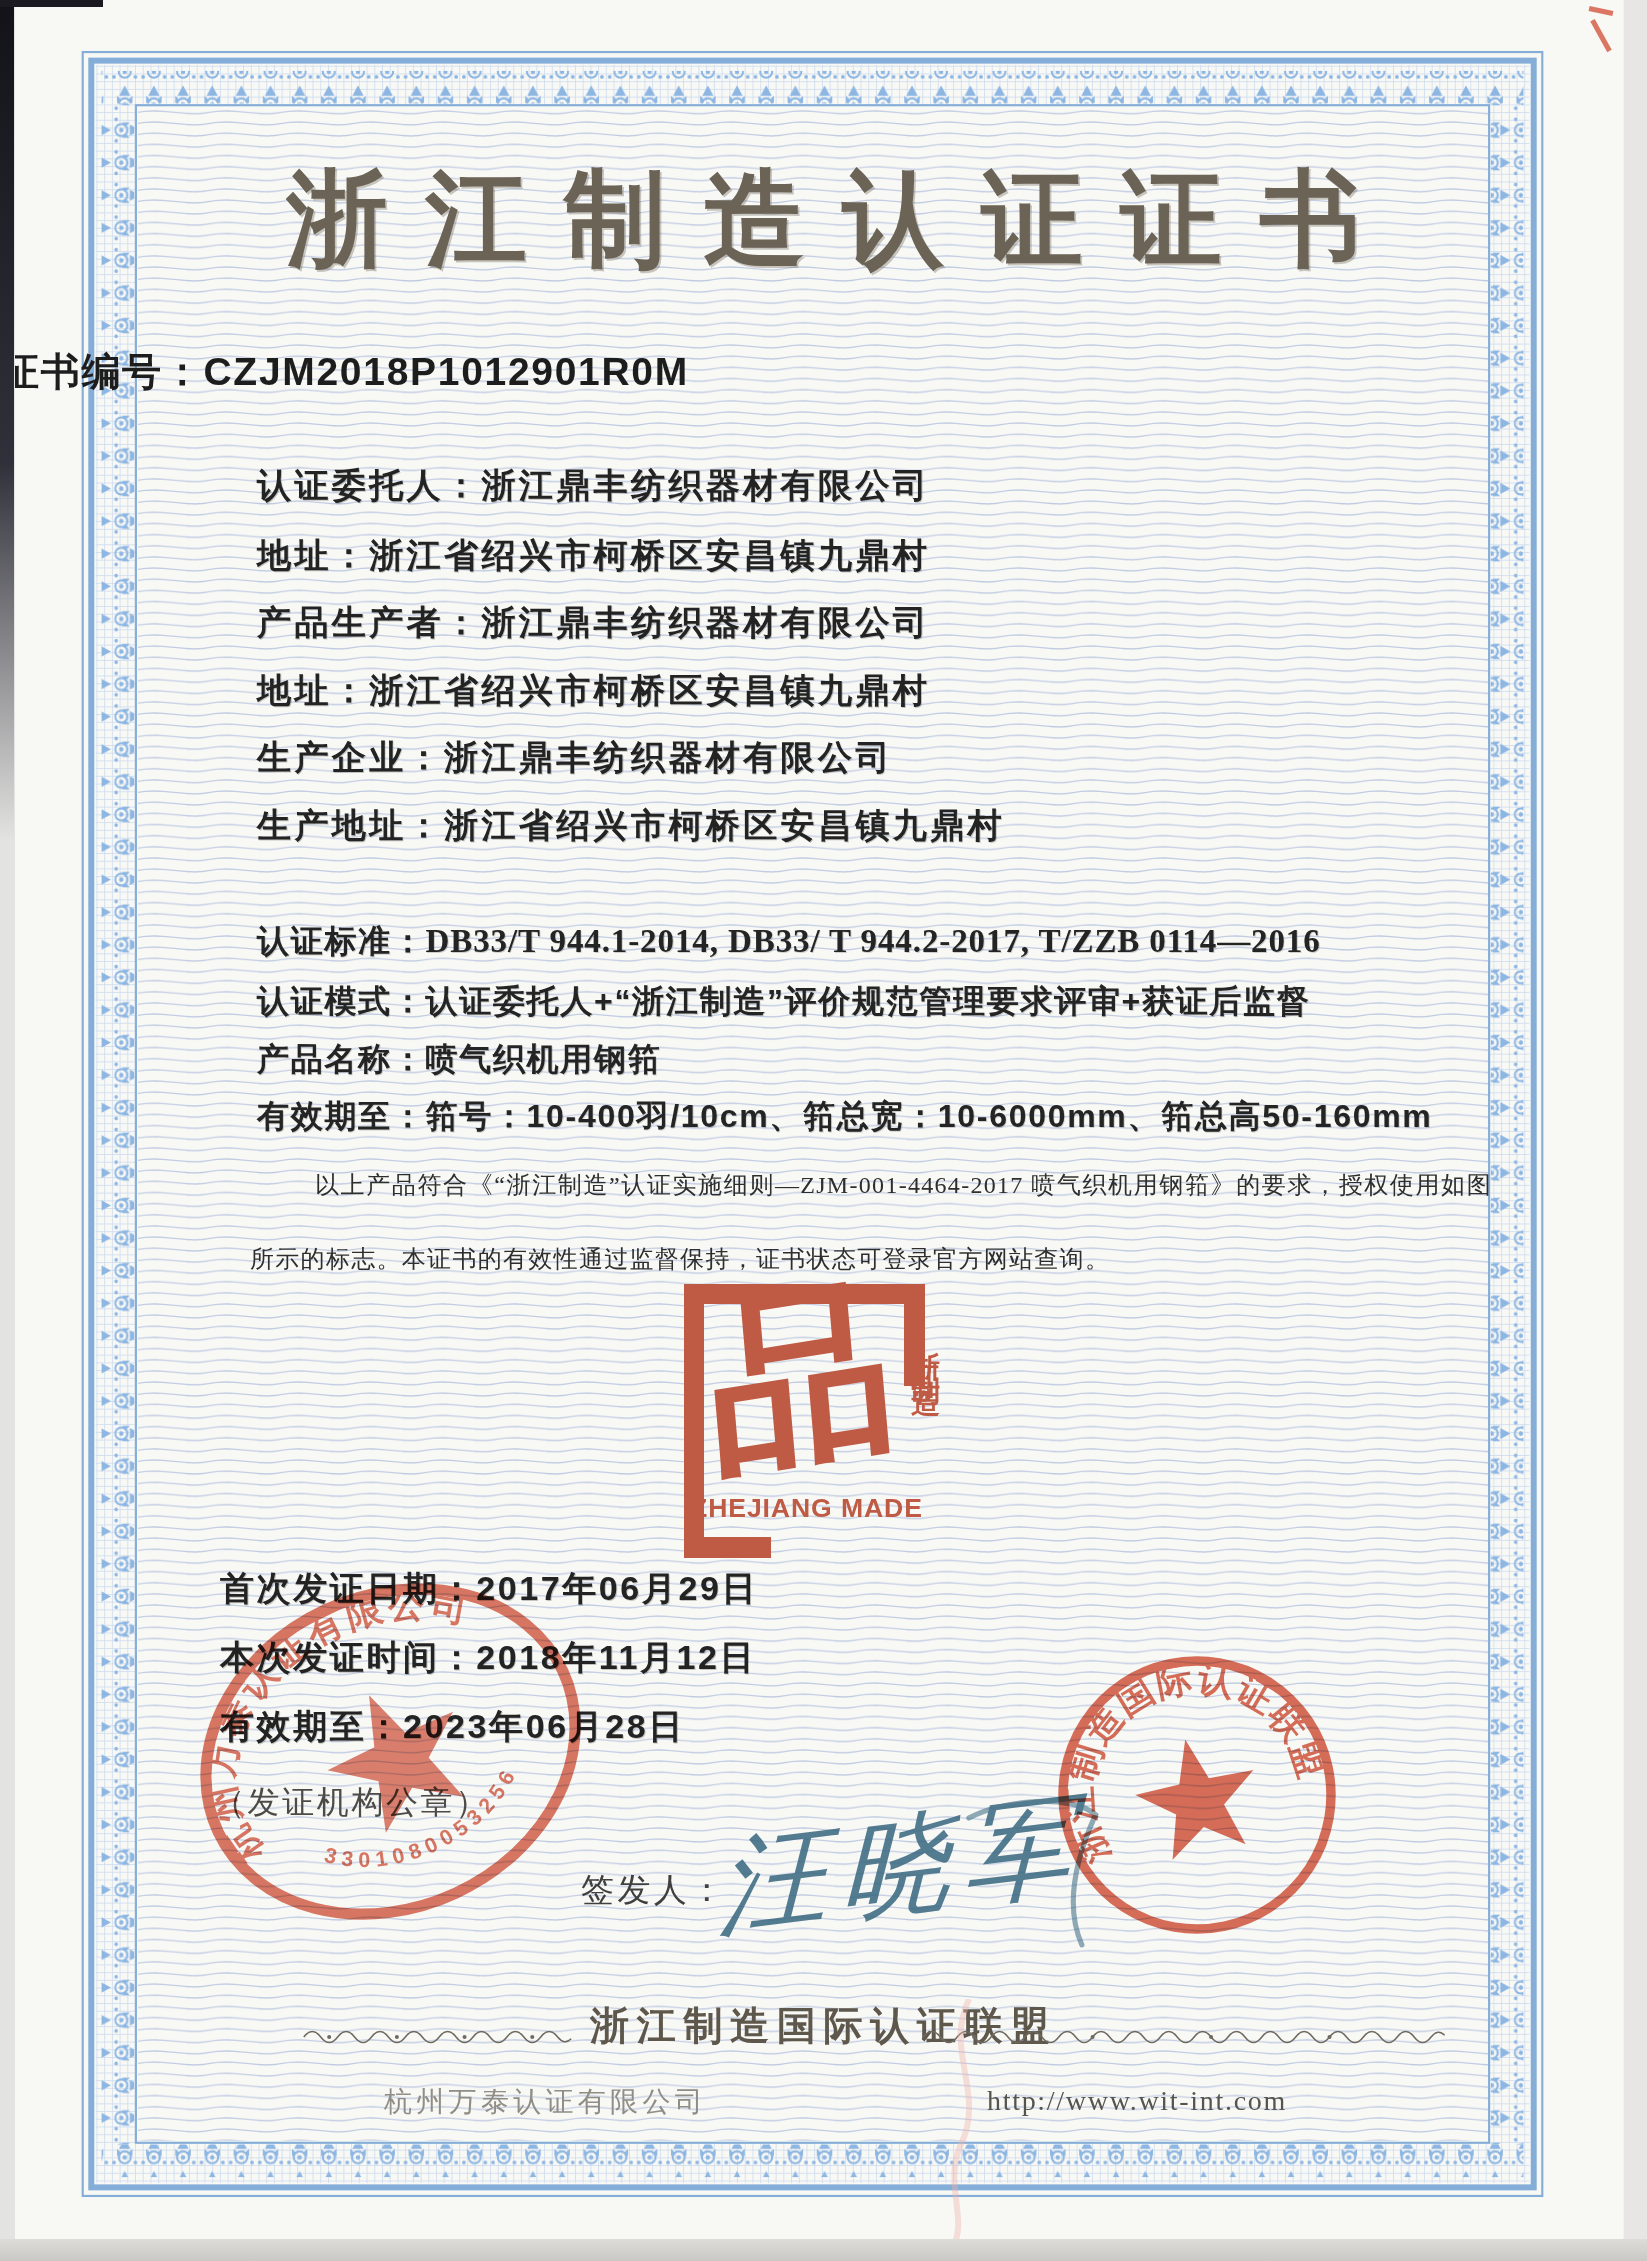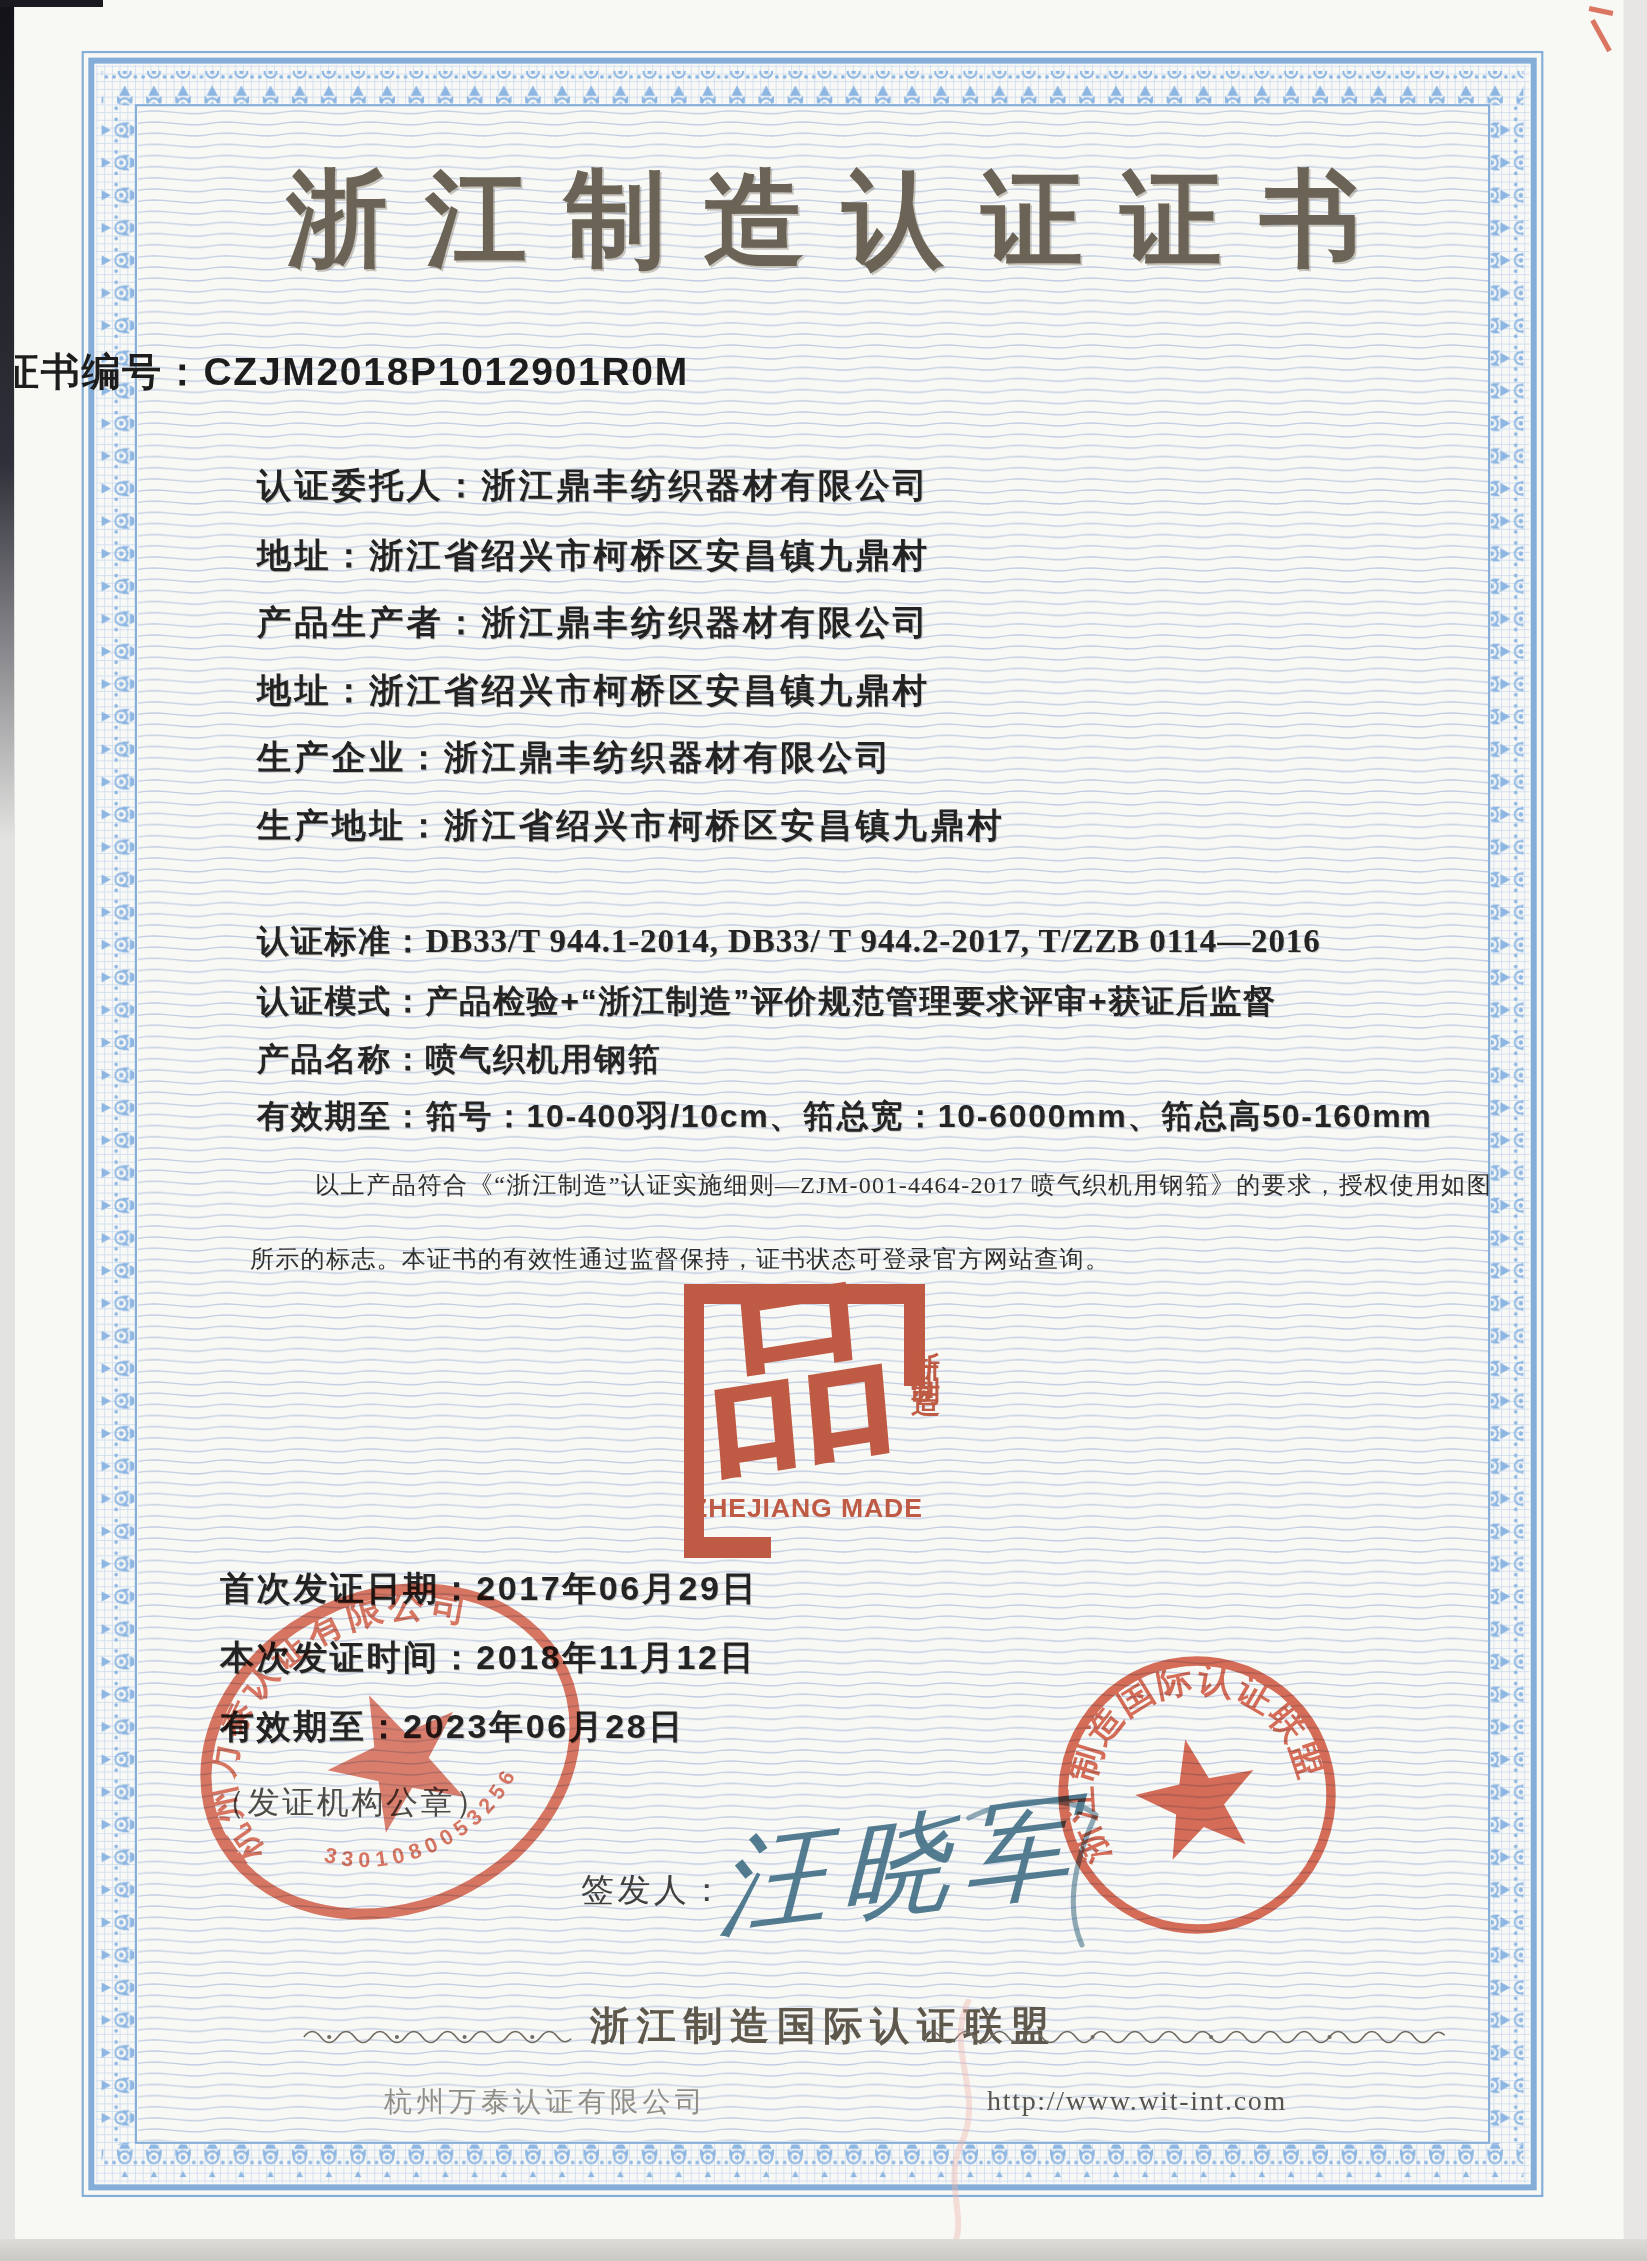--- a/index.html
+++ b/index.html
@@ -113,21 +113,21 @@
   </div>
 
   <div class="line f" style="top:463px"><span>认证委托人：</span><span>浙江鼎丰纺织器材有限公司</span></div>
   <div class="line f" style="top:533px"><span>地址：</span><span>浙江省绍兴市柯桥区安昌镇九鼎村</span></div>
   <div class="line f" style="top:600px"><span>产品生产者：</span><span>浙江鼎丰纺织器材有限公司</span></div>
   <div class="line f" style="top:668px"><span>地址：</span><span>浙江省绍兴市柯桥区安昌镇九鼎村</span></div>
   <div class="line f" style="top:735px"><span>生产企业：</span><span>浙江鼎丰纺织器材有限公司</span></div>
   <div class="line f" style="top:803px"><span>生产地址：</span><span>浙江省绍兴市柯桥区安昌镇九鼎村</span></div>
 
   <div class="line s" style="top:920px"><span>认证标准：</span><span class="serif">DB33/T 944.1-2014, DB33/ T 944.2-2017, T/ZZB 0114—2016</span></div>
-  <div class="line s" style="top:980px"><span>认证模式：</span><span>产品检验+“浙江制造”评价规范管理要求评审+获证后监督</span></div>
+  <div class="line s" style="top:980px"><span>认证模式：</span><span>认证委托人+“浙江制造”评价规范管理要求评审+获证后监督</span></div>
   <div class="line s" style="top:1038px"><span>产品名称：</span><span>喷气织机用钢筘</span></div>
   <div class="line s" style="top:1095px"><span>有效期至：</span><span>筘号：10-400羽/10cm、筘总宽：10-6000mm、筘总高50-160mm</span></div>
 
   <div class="statement">以上产品符合《“浙江制造”认证实施细则—ZJM-001-4464-2017 喷气织机用钢筘》的要求，授权使用如图所示的标志。本证书的有效性通过监督保持，证书状态可登录官方网站查询。</div>
 
   <div class="logo-frame"></div>
   <div class="logo-mark">品</div>
   <div class="logo-side">浙江制造</div>
   <div class="logo-caption">ZHEJIANG MADE</div>
 

